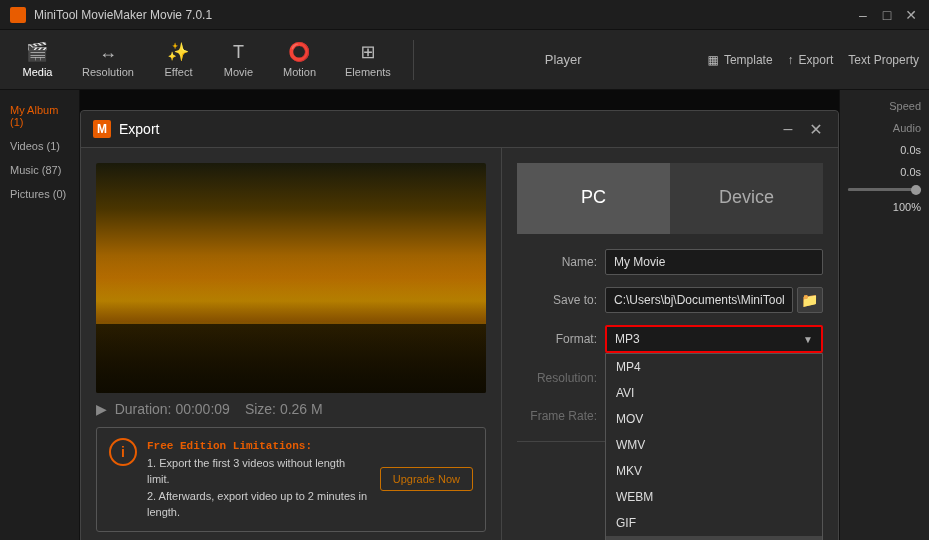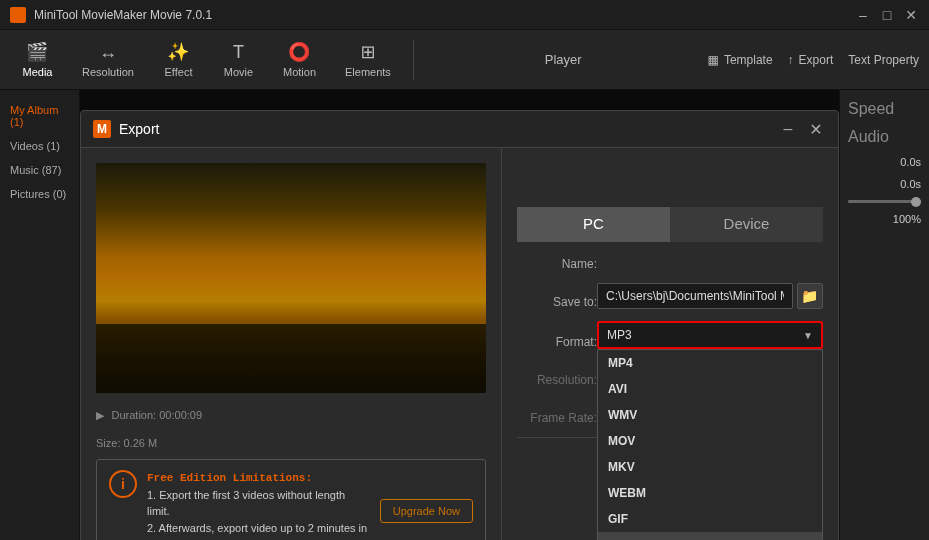--- a/index.html
+++ b/index.html
@@ -148,21 +148,22 @@
       background: #222;
       border-left: 1px solid #111;
       padding: 10px 8px;
       display: flex;
       flex-direction: column;
       gap: 10px;
       align-items: center;
     }
     .right-panel-label {
       color: #888;
-      font-size: 16px;
+      font-size: 11px;
+      text-align: right;
       width: 100%;
     }
     .right-panel-value {
       color: #ccc;
       font-size: 11px;
       text-align: right;
       width: 100%;
     }
     .slider-row {
       display: flex;
@@ -293,26 +294,25 @@
     }
     .video-water {
       position: absolute;
       bottom: 0;
       left: 0;
       right: 0;
       height: 30%;
       background: linear-gradient(180deg, #3a2800 0%, #1a1200 100%);
     }
     .video-info {
-      margin-top: 16px;
+      margin-top: 8px;
       display: flex;
       gap: 15px;
       color: #888;
-      font-size: 11px;
-      flex-direction: column;
+      font-size: 14px;
     }
     .video-info-icon {
       margin-right: 4px;
     }
 
     
     .info-box {
       margin-top: 10px;
       background: #2a2a2a;
       border: 1px solid #555;
@@ -366,39 +366,39 @@
       flex: 1;
       padding: 15px;
       border-left: 1px solid #444;
     }
     .tab-row {
       display: flex;
       margin-bottom: 15px;
     }
     .tab-btn {
       flex: 1;
-      padding: 8px;
+      padding: 24px;
       text-align: center;
       background: #3a3a3a;
       color: #aaa;
       cursor: pointer;
-      font-size: 15px;
+      font-size: 18px;
       border: none;
       border-bottom: 2px solid transparent;
-      margin-top: 44px;
     }
     .tab-btn.active {
       background: #555;
       color: #fff;
     }
 
     .form-row {
       display: flex;
-      align-items: flex-end;
+      align-items: center;
       margin-bottom: 12px;
+      gap: 8px;
     }
     .form-label {
       color: #aaa;
       font-size: 12px;
       width: 80px;
       flex-shrink: 0;
       text-align: right;
     }
     .form-input {
       flex: 1;
@@ -460,21 +460,20 @@
       background: #2a2a2a;
       border: 1px solid #555;
       z-index: 200;
       border-radius: 0 0 2px 2px;
     }
     .dropdown-item {
       padding: 6px 10px;
       cursor: pointer;
       color: #ddd;
       font-size: 12px;
-      font-weight: bold;
     }
     .dropdown-item.selected {
       background: #444;
       color: #fff;
     }
 
     .disabled-row {
       opacity: 0.5;
     }
 
@@ -711,42 +710,43 @@
           </div>
 
           <div class="export-options">
             <div class="tab-row">
               <button class="tab-btn active">PC</button>
               <button class="tab-btn">Device</button>
             </div>
 
             <div class="form-row">
               <span class="form-label">Name:</span>
+              <input class="form-input" type="text" value="My Movie" style="">
             </div>
 
             <div class="form-row">
               <span class="form-label">Save to:</span>
               <div class="form-input-with-btn">
                 <input class="form-input" type="text" value="C:\Users\bj\Documents\MiniTool MovieMaker\outp" style="">
                 <button class="folder-btn">📁</button>
               </div>
             </div>
 
             <div class="form-row">
               <span class="form-label">Format:</span>
               <div class="format-dropdown-container">
                 <div class="format-dropdown">
                   <span>MP3</span>
                   <span class="dropdown-arrow">▼</span>
                 </div>
                 <div class="dropdown-list">
                   <div class="dropdown-item">MP4</div>
                   <div class="dropdown-item">AVI</div>
+                  <div class="dropdown-item">MOV</div>
                   <div class="dropdown-item">WMV</div>
-                  <div class="dropdown-item">MOV</div>
                   <div class="dropdown-item">MKV</div>
                   <div class="dropdown-item">WEBM</div>
                   <div class="dropdown-item">GIF</div>
                   <div class="dropdown-item selected">MP3</div>
                 </div>
               </div>
             </div>
 
             <div class="form-row disabled-row">
               <span class="form-label">Resolution:</span>

